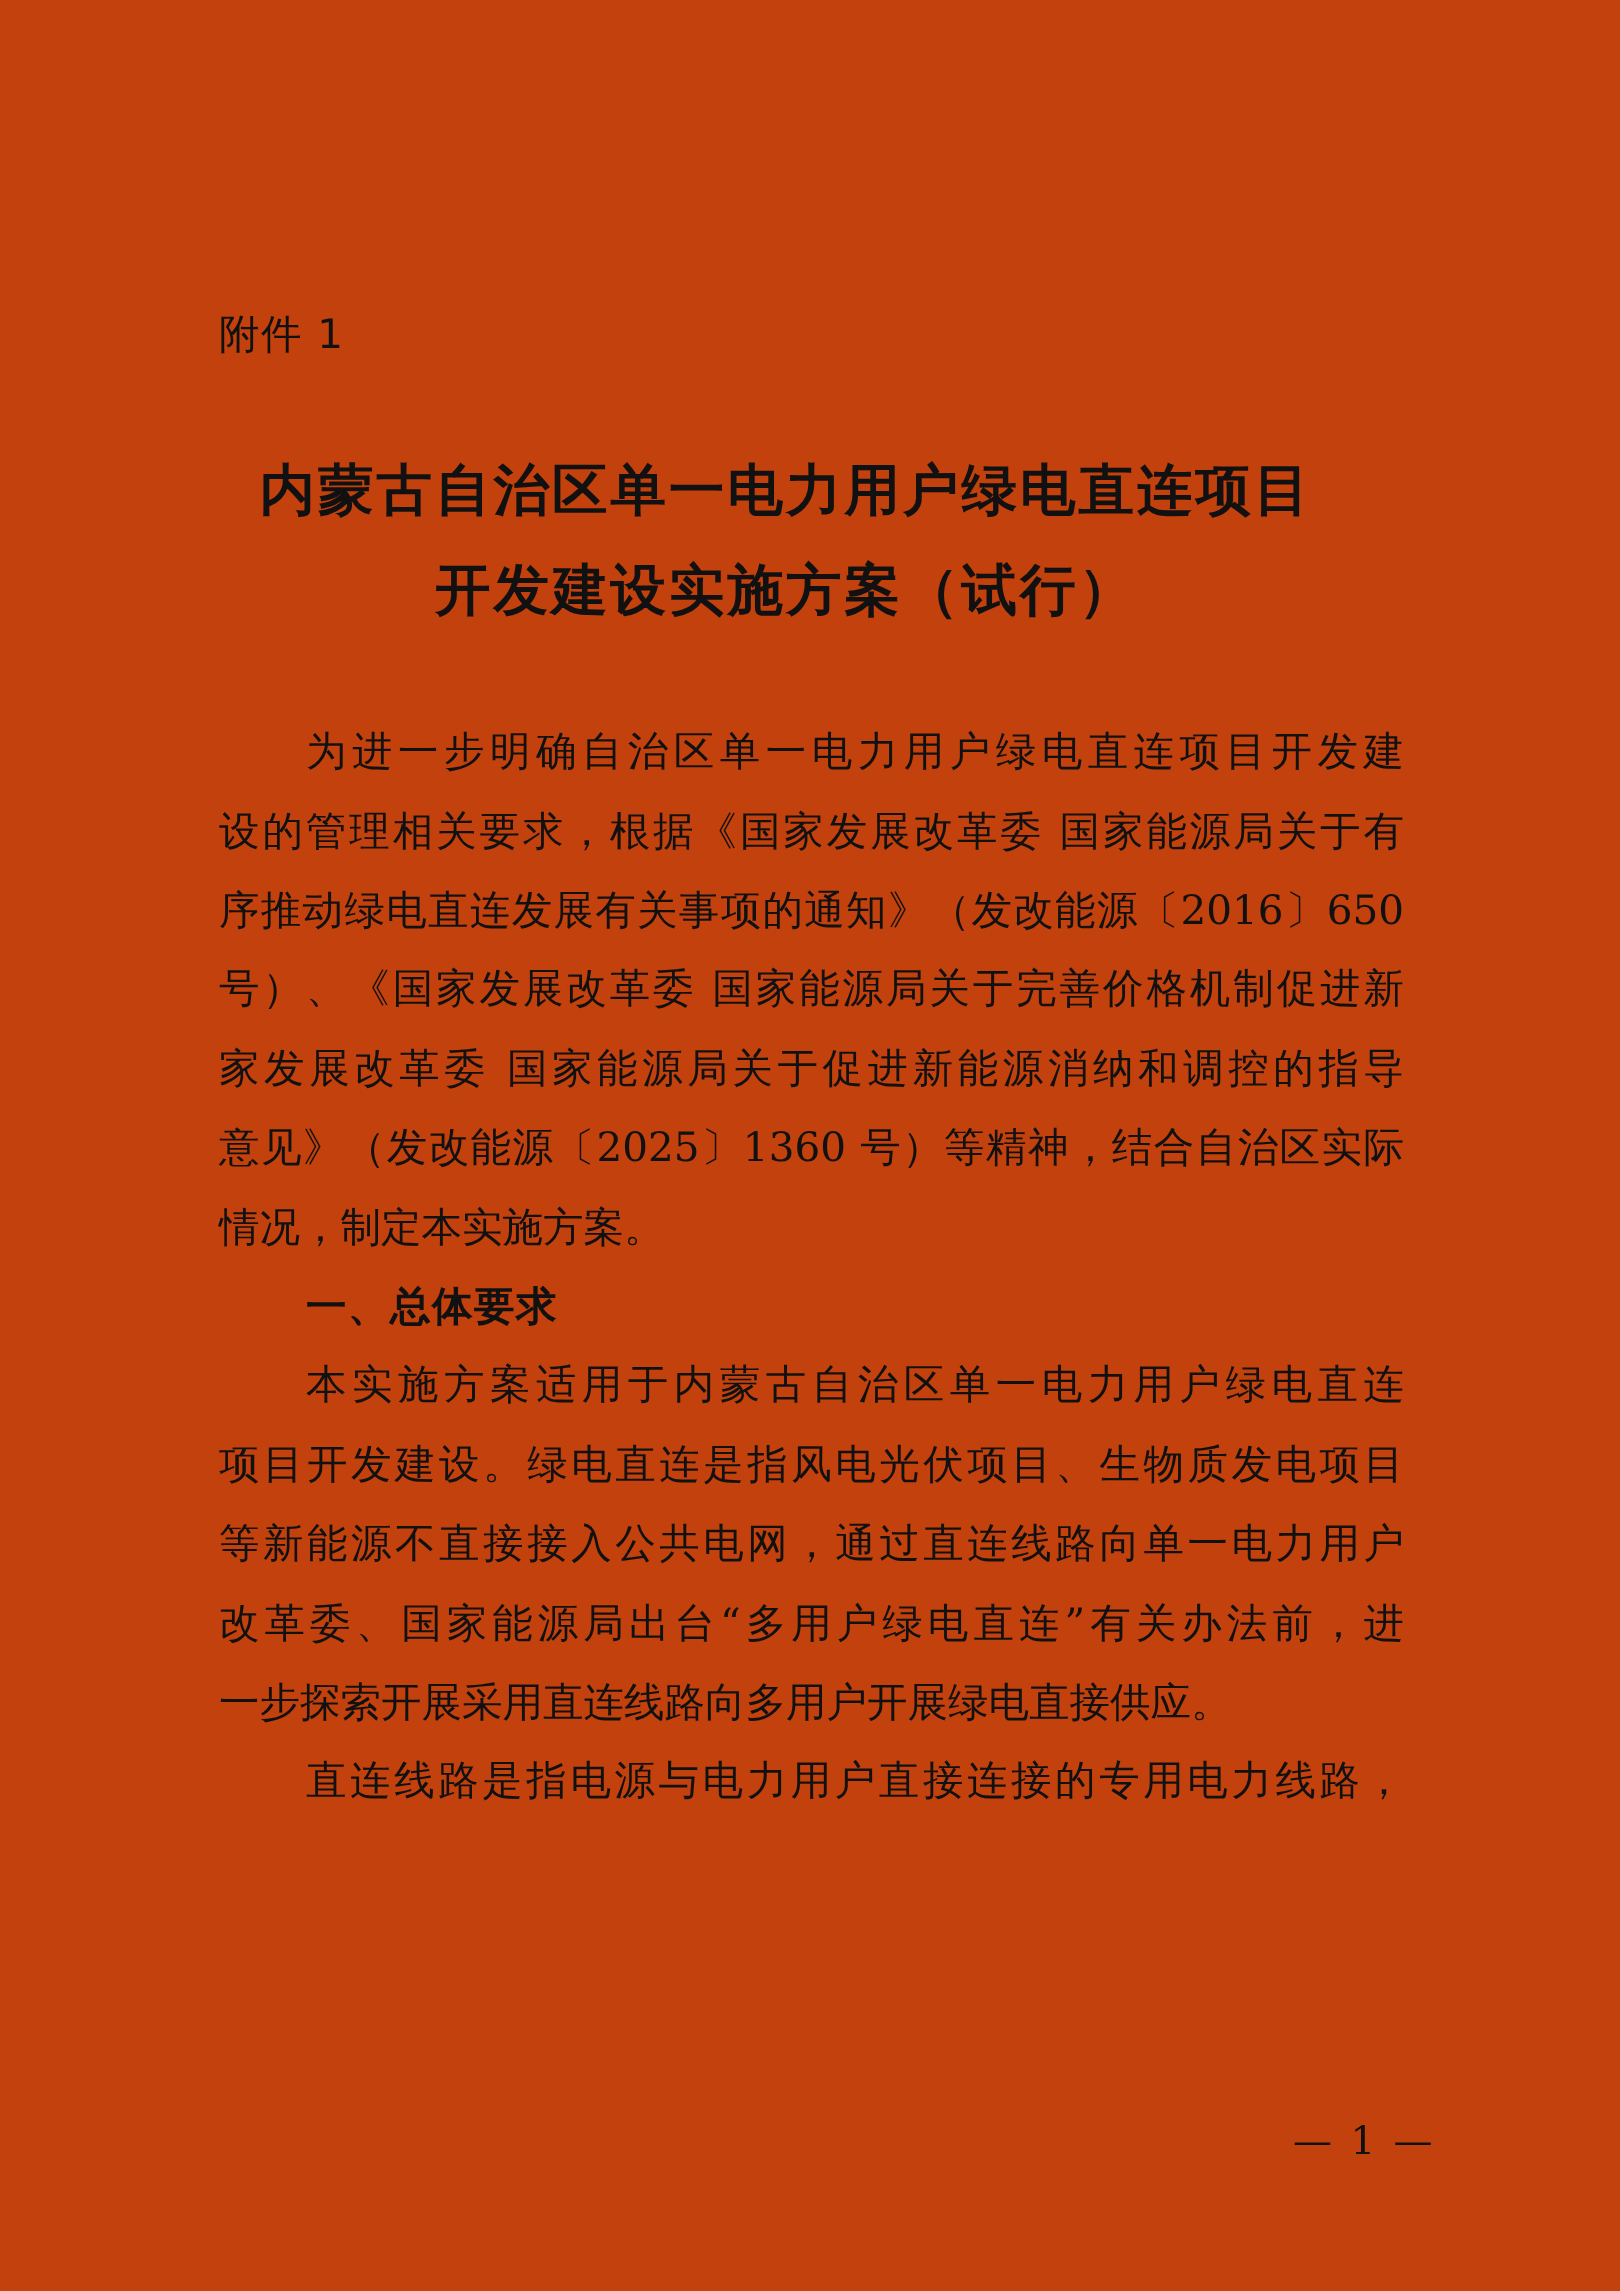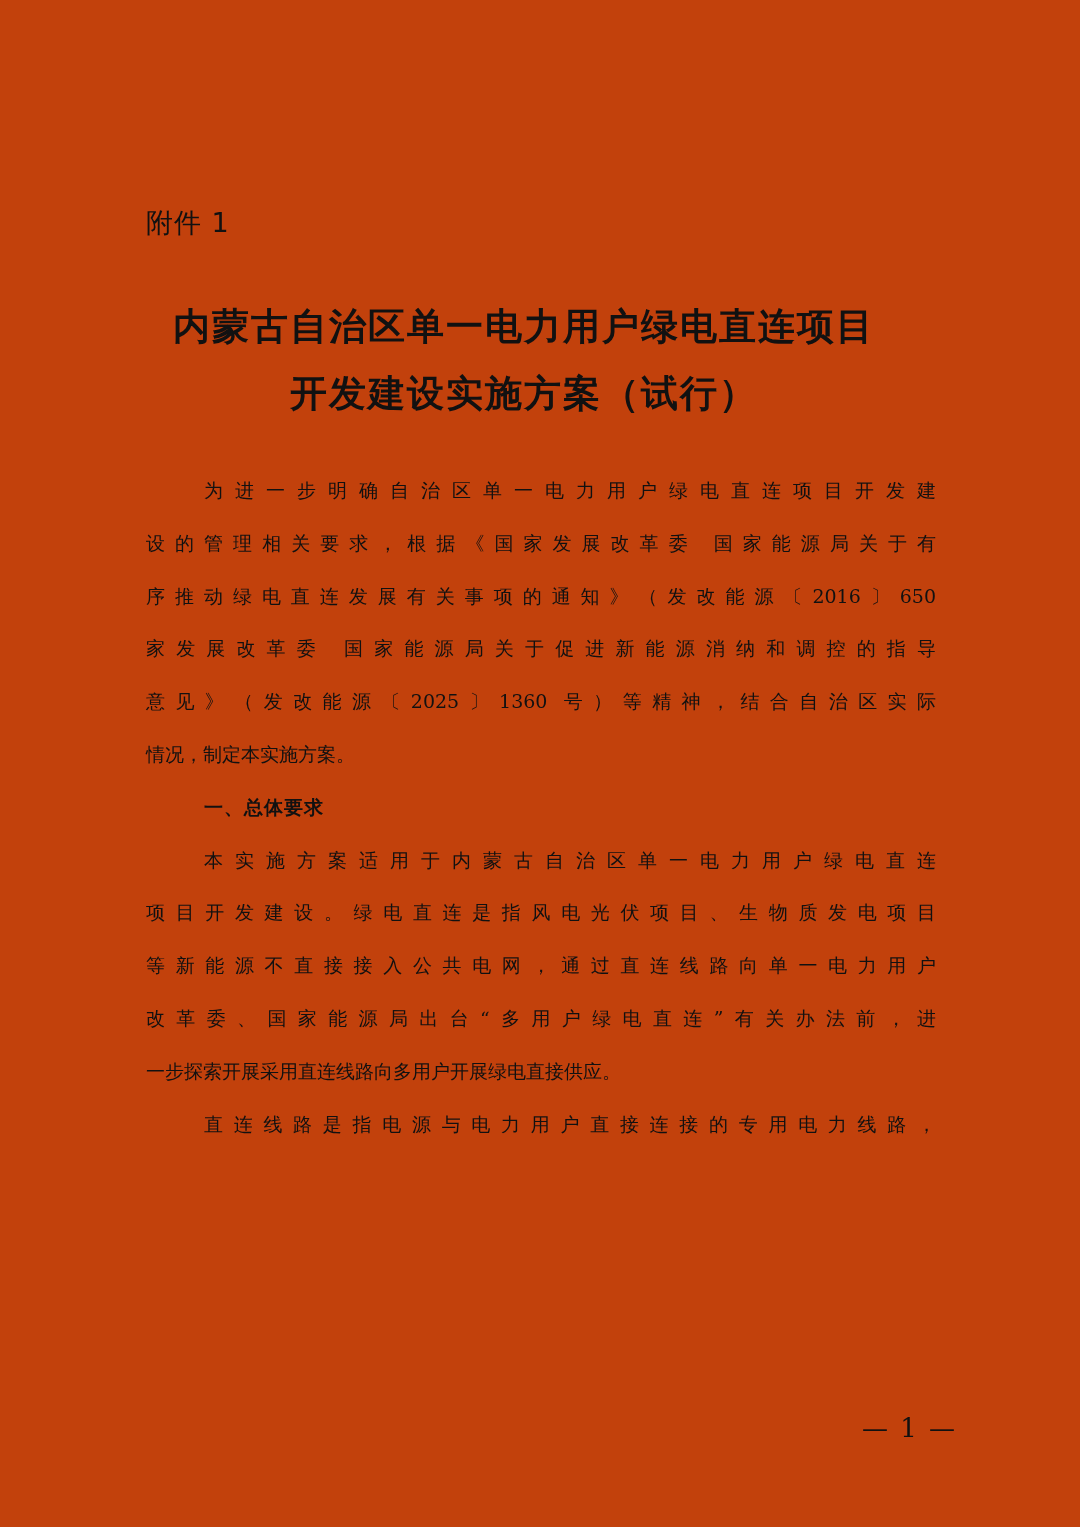--- a/index.html
+++ b/index.html
@@ -2,40 +2,41 @@
 <html><head>
 <meta charset="utf-8">
 <style>
   html, body { margin: 0; padding: 0; background: #ffffff; }
   body { width: 1080px; height: 1527px; position: relative; overflow: hidden; color: #111; }
   .page { position: absolute; left: 0; top: 0; width: 1080px; height: 1527px; background: #c2410c; }
   .attach { position: absolute; left: 146px; top: 205px; font-family: "DejaVu Sans", sans-serif; font-size: 27px; letter-spacing: 1px; }
   .title { position: absolute; left: 0; width: 1048px; text-align: center; font-family: "DejaVu Serif", serif; font-weight: bold; font-size: 37px; letter-spacing: 2px; }
   .t1 { top: 302px; }
   .t2 { top: 369px; padding-left: 0; }
-  .body-text { position: absolute; left: 146px; width: 790px; top: 464px; font-family: "DejaVu Serif", serif; font-size: 19px; line-height: 52.8px; }
+  .body-text { position: absolute; left: 146px; width: 790px; top: 476px; font-family: "DejaVu Serif", serif; font-size: 27px; line-height: 52.8px; }
   .line { display: block; white-space: nowrap; text-align: justify; text-align-last: justify; height: 52.8px; }
   .line.last { text-align-last: left; }
   .indent { padding-left: 58px; }
   .heading { font-family: "DejaVu Sans", sans-serif; font-weight: bold; text-align-last: left; letter-spacing: 1px; }
   .pagenum { position: absolute; left: 862px; top: 1413px; font-family: "DejaVu Serif", serif; font-size: 26px; letter-spacing: 2px; }
 </style>
 </head>
 <body>
 
 <div class="page">
   <div class="attach">附件 1</div>
 
   <div class="title t1">内蒙古自治区单一电力用户绿电直连项目</div>
   <div class="title t2">开发建设实施方案（试行）</div>
 
   <div class="body-text">
     <span class="line indent">为进一步明确自治区单一电力用户绿电直连项目开发建</span>
     <span class="line">设的管理相关要求，根据《国家发展改革委 国家能源局关于有</span>
     <span class="line">序推动绿电直连发展有关事项的通知》（发改能源〔2016〕650</span>
+    <span class="line">号）、《国家发展改革委 国家能源局关于完善价格机制促进新</span>
     <span class="line">家发展改革委 国家能源局关于促进新能源消纳和调控的指导</span>
     <span class="line">意见》（发改能源〔2025〕1360 号）等精神，结合自治区实际</span>
     <span class="line last">情况，制定本实施方案。</span>
     <span class="line indent heading">一、总体要求</span>
     <span class="line indent">本实施方案适用于内蒙古自治区单一电力用户绿电直连</span>
     <span class="line">项目开发建设。绿电直连是指风电光伏项目、生物质发电项目</span>
     <span class="line">等新能源不直接接入公共电网，通过直连线路向单一电力用户</span>
     <span class="line">改革委、国家能源局出台“多用户绿电直连”有关办法前，进</span>
     <span class="line last">一步探索开展采用直连线路向多用户开展绿电直接供应。</span>
     <span class="line indent">直连线路是指电源与电力用户直接连接的专用电力线路，</span>

